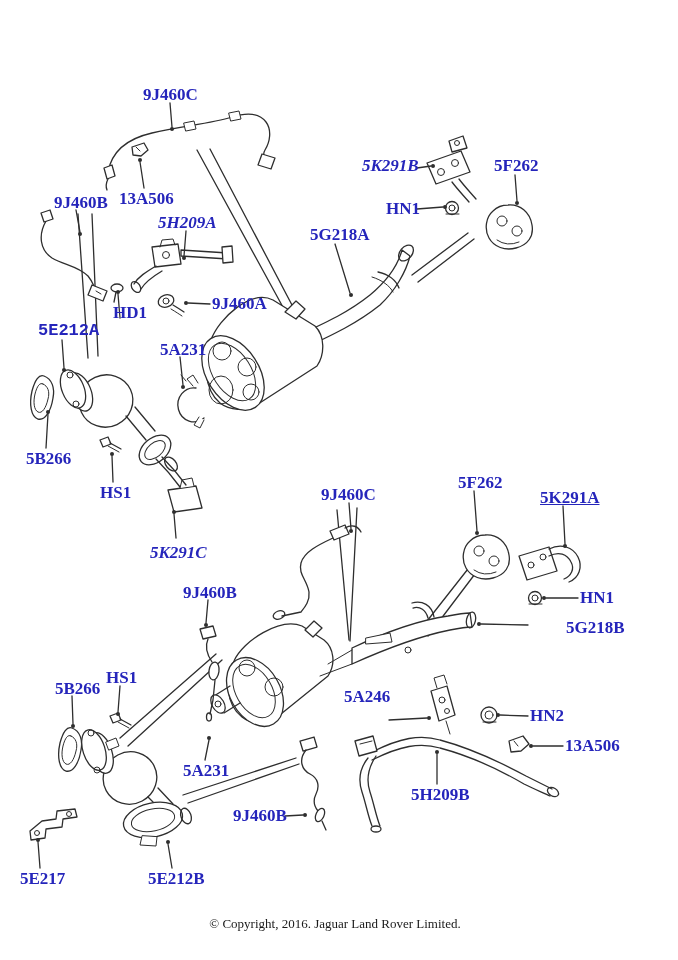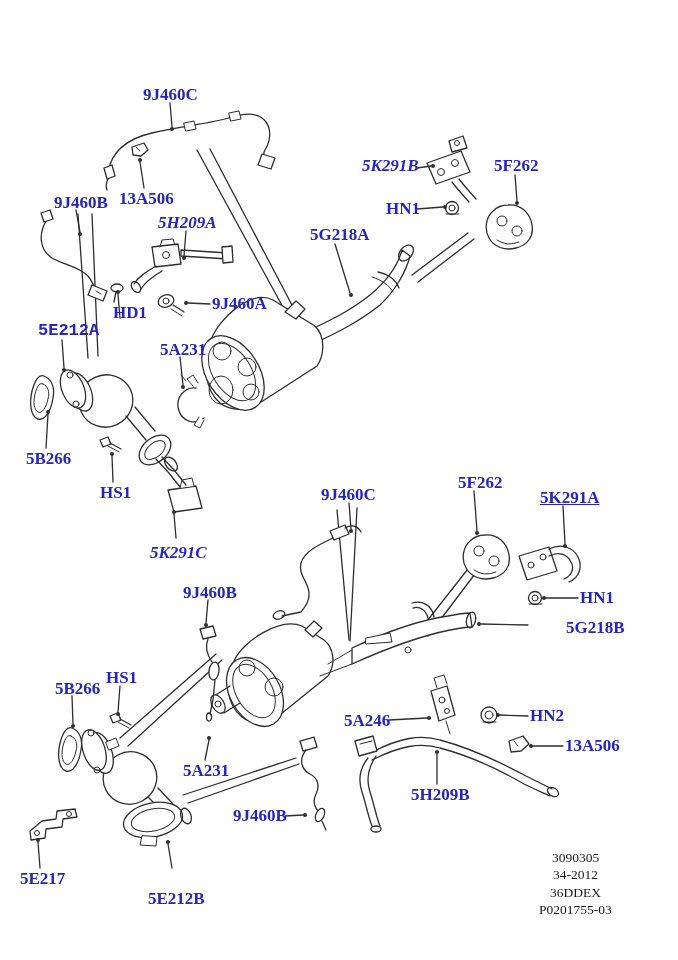--- a/index.html
+++ b/index.html
@@ -385,30 +385,25 @@
       <div class="part-label" style="left: 100px; top: 484px;">HS1</div>
       <div class="part-label" style="left: 150px; top: 544px; font-style: italic;">5K291C</div>
       <div class="part-label" style="left: 321px; top: 486px;">9J460C</div>
       <div class="part-label" style="left: 458px; top: 474px;">5F262</div>
       <div class="part-label" style="left: 540px; top: 489px; text-decoration: underline;">5K291A</div>
       <div class="part-label" style="left: 580px; top: 589px;">HN1</div>
       <div class="part-label" style="left: 530px; top: 619px; margin-left: 36px;">5G218B</div>
       <div class="part-label" style="left: 183px; top: 584px;">9J460B</div>
       <div class="part-label" style="left: 55px; top: 680px;">5B266</div>
       <div class="part-label" style="left: 106px; top: 669px;">HS1</div>
-      <div class="part-label" style="left: 344px; top: 712px;">5A246</div>
+      <div class="part-label" style="left: 344px; top: 688px;">5A246</div>
       <div class="part-label" style="left: 530px; top: 707px;">HN2</div>
       <div class="part-label" style="left: 565px; top: 737px;">13A506</div>
       <div class="part-label" style="left: 183px; top: 762px;">5A231</div>
       <div class="part-label" style="left: 233px; top: 807px;">9J460B</div>
       <div class="part-label" style="left: 411px; top: 786px; text-align: center;">5H209B</div>
       <div class="part-label" style="left: 20px; top: 870px;">5E217</div>
-      <div class="part-label" style="left: 148px; top: 870px; margin-top: 20px;">5E212B</div>
+      <div class="part-label" style="left: 148px; top: 870px;">5E212B</div>
     </div>
 
-  <div class="footer-refs">
-    <div>3090305</div>
-    <div>34-2012</div>
-    <div>36DDEX</div>
-    <div>P0201755-03</div>
-  </div>
-
+
+  <div class="copyright">© Copyright, 2016. Jaguar Land Rover Limited.</div>
 </div>
 
 </body></html>

